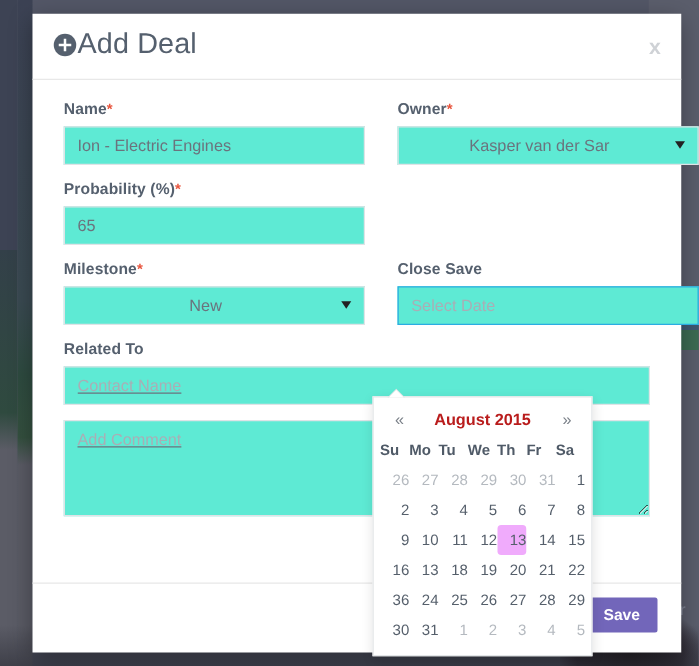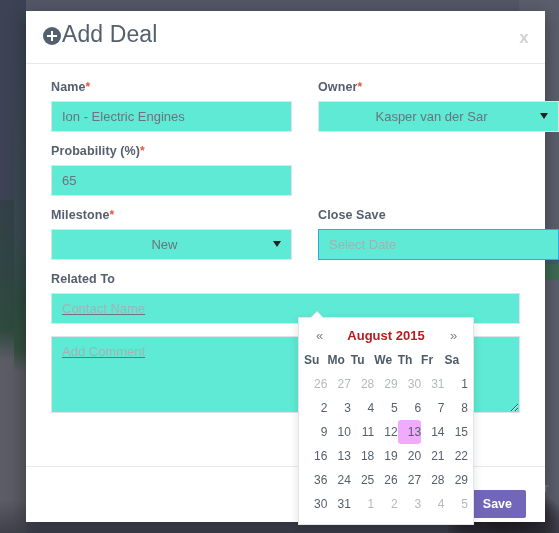--- a/index.html
+++ b/index.html
@@ -219,21 +219,21 @@
     position: absolute;
     left: 0;
     right: 0;
     bottom: 0;
     height: 55px;
     border-top: 1px solid #e8e8e8;
   }
   #save-btn {
     position: absolute;
     right: 19px;
-    top: 23px;
+    top: 11px;
     background: #7266ba;
     border: none;
     color: #ffffff;
     font-size: 12.5px;
     font-weight: bold;
     font-family: "Liberation Sans", sans-serif;
     padding: 7px 14px;
     cursor: pointer;
     border-radius: 2px;
   }

